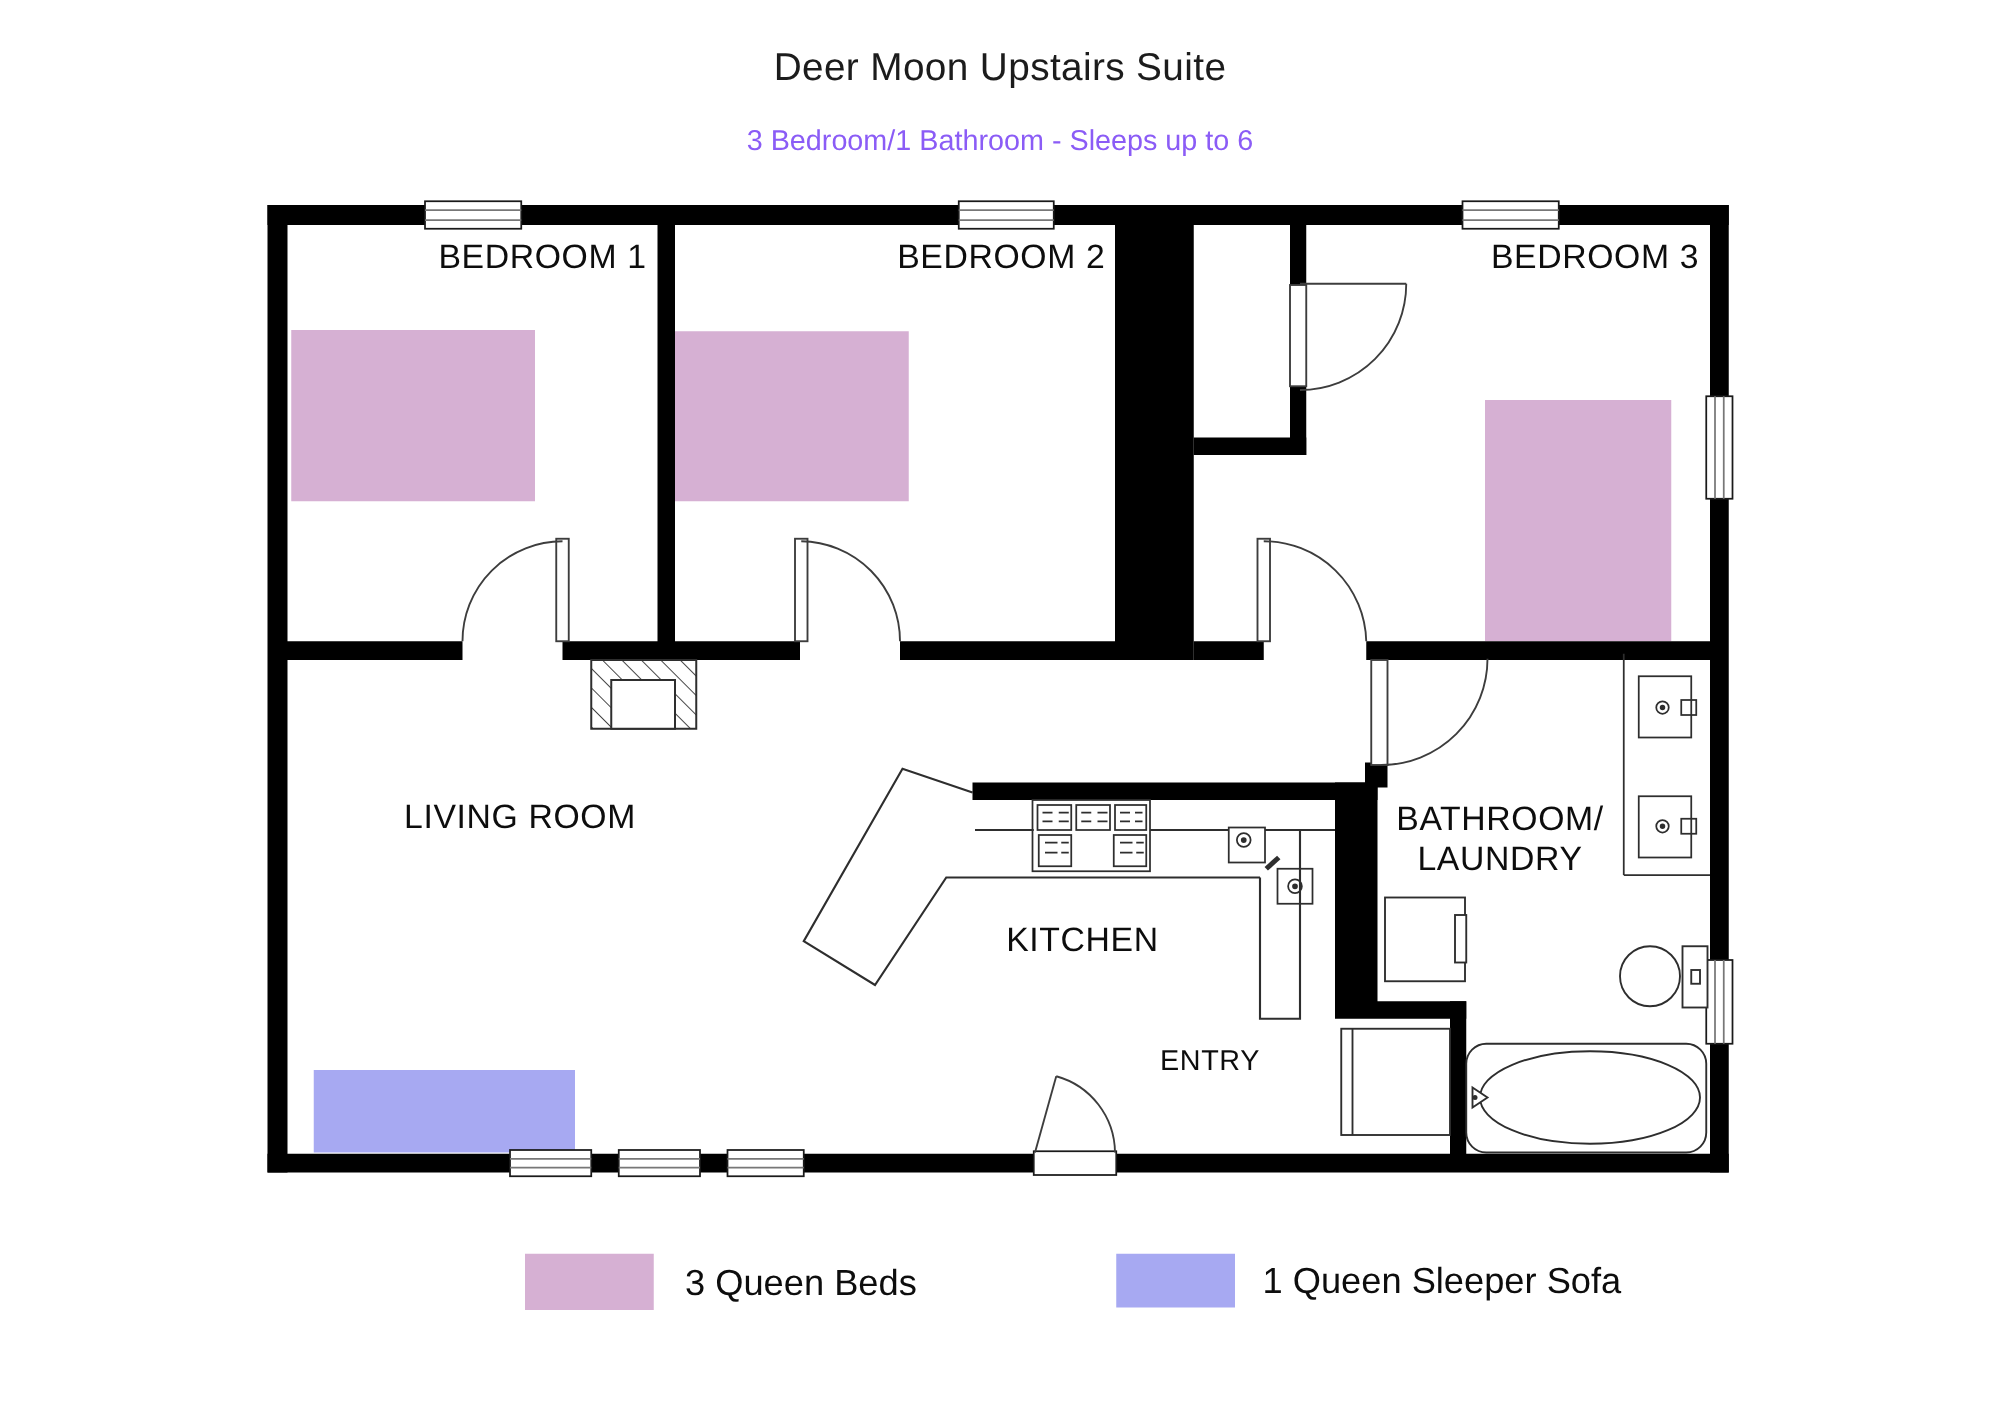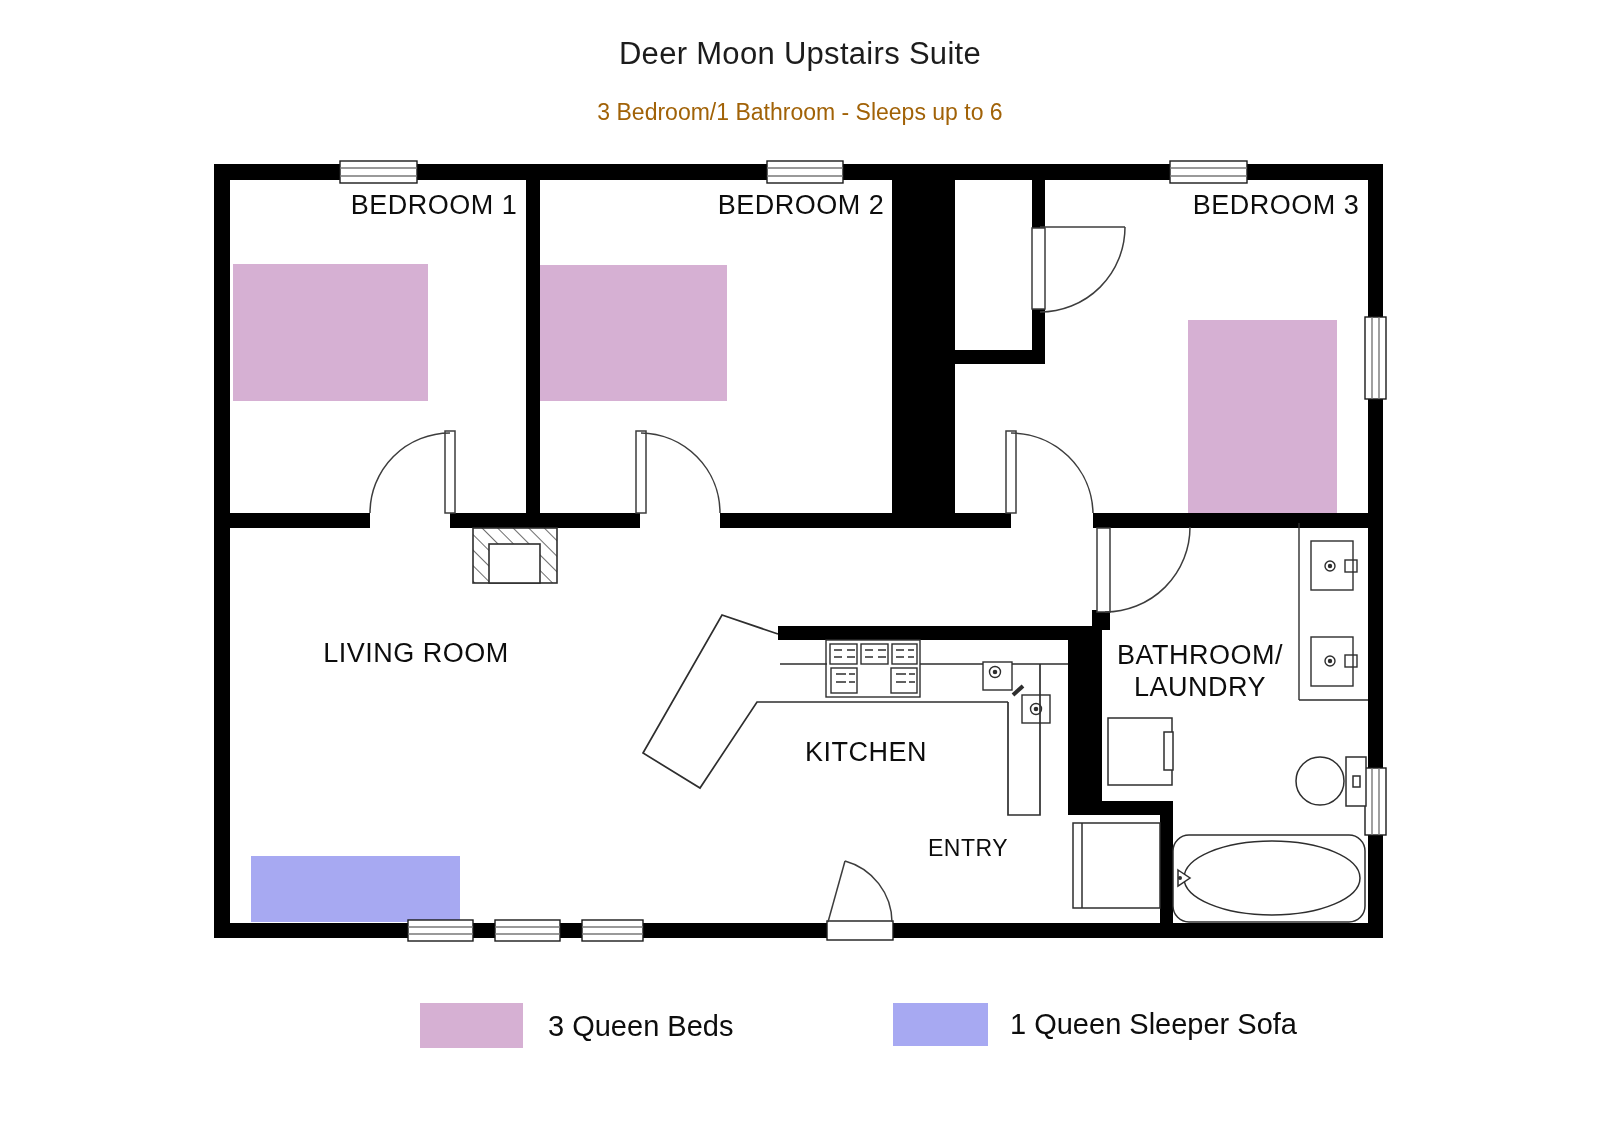--- a/index.html
+++ b/index.html
@@ -20,21 +20,21 @@
     font-size: 31px;
     color: #1c1c1c;
     letter-spacing: 0.3px;
     z-index: 2;
   }
   .subtitle {
     position: absolute;
     top: 99px; left: 0; width: 1600px;
     text-align: center;
     font-size: 23px;
-    color: #a16207;
+    color: #8b5cf6;
     z-index: 2;
   }
   svg.plan { position: absolute; top: 0; left: 0; }
   text.room-label {
     font-family: "Liberation Sans", sans-serif;
     font-size: 27px;
     fill: #0d0d0d;
     letter-spacing: 0.5px;
   }
   text.small-label { font-size: 23px; }

